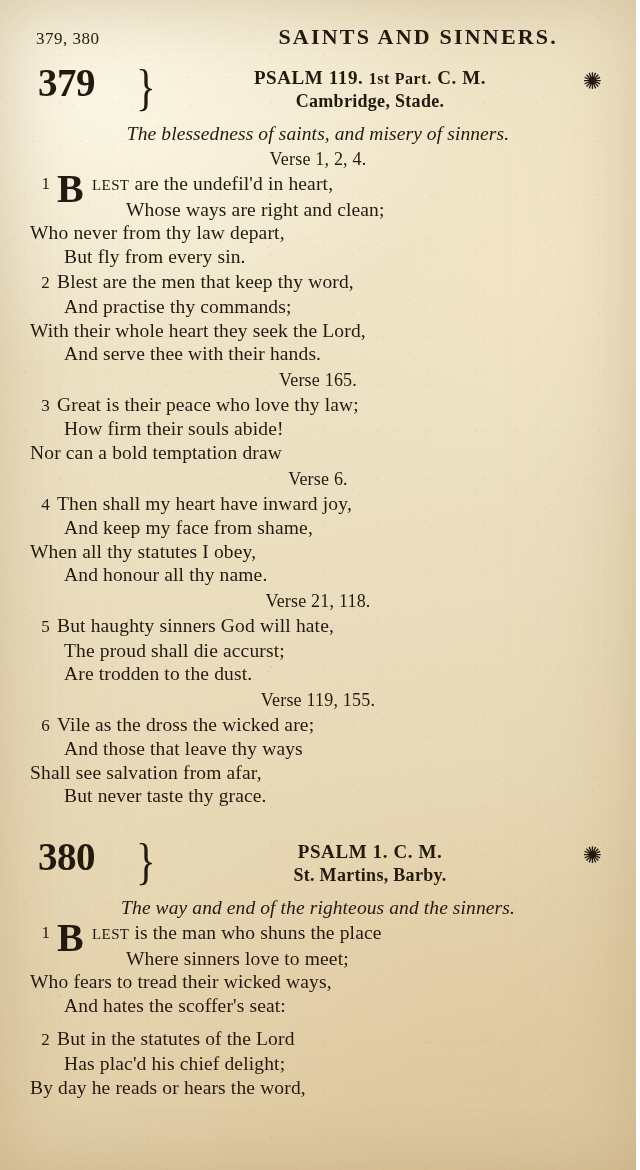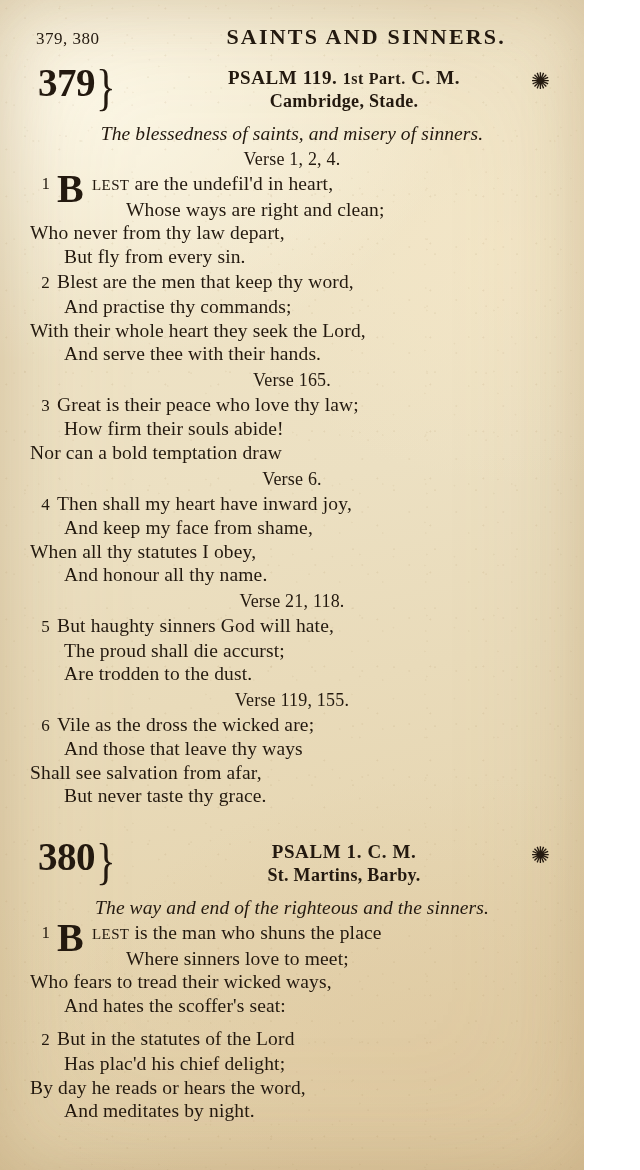--- a/index.html
+++ b/index.html
@@ -4,21 +4,21 @@
 <title>Saints and Sinners</title>
 <style>
   html, body {
     margin: 0;
     padding: 0;
     background: #ffffff;
   }
 
   .page {
     position: relative;
-    width: 584px;
+    width: 636px;
     height: 1170px;
     overflow: hidden;
     background-color: #eadfc0;
     background-image:
       radial-gradient(ellipse 520px 380px at 14% 8%,  rgba(255,252,238,0.82), rgba(255,252,238,0) 72%),
       radial-gradient(ellipse 430px 330px at 88% 22%, rgba(246,232,200,0.55), rgba(246,232,200,0) 70%),
       radial-gradient(ellipse 560px 420px at 78% 92%, rgba(221,198,157,0.62), rgba(221,198,157,0) 72%),
       radial-gradient(ellipse 420px 300px at 6% 96%,  rgba(226,209,172,0.55), rgba(226,209,172,0) 74%),
       linear-gradient(170deg, #f2e7cb 0%, #ece0c2 42%, #e6d6b2 74%, #e0cca4 100%);
     font-family: "Liberation Serif", "DejaVu Serif", serif;
@@ -86,20 +86,21 @@
     margin-top: 14px;
     min-height: 54px;
   }
   .hymn-number {
     display: flex;
     align-items: flex-start;
     width: 132px;
     flex: 0 0 132px;
     padding-left: 8px;
     box-sizing: border-box;
+    gap: 40px;
   }
   .hymn-number .num {
     font-size: 39px;
     font-weight: bold;
     line-height: 0.98;
     letter-spacing: -0.5px;
   }
   .hymn-number .brace {
     font-size: 41px;
     line-height: 0.92;
@@ -325,18 +326,17 @@
           <div class="line dc-line-2">Where sinners love to meet;</div>
         </div>
         <div class="line">Who fears to tread their wicked ways,</div>
         <div class="line indent">And hates the scoffer's seat:</div>
       </div>
 
       <div class="stanza" style="margin-top:10px;">
         <div class="line"><span class="line-num">2</span><span class="txt">But in the statutes of the Lord</span></div>
         <div class="line indent">Has plac'd his chief delight;</div>
         <div class="line">By day he reads or hears the word,</div>
-        <div class="line indent">And meditates by night.</div>
       </div>
     </div>
 
   </div>
 </div>
 
 </body></html>

